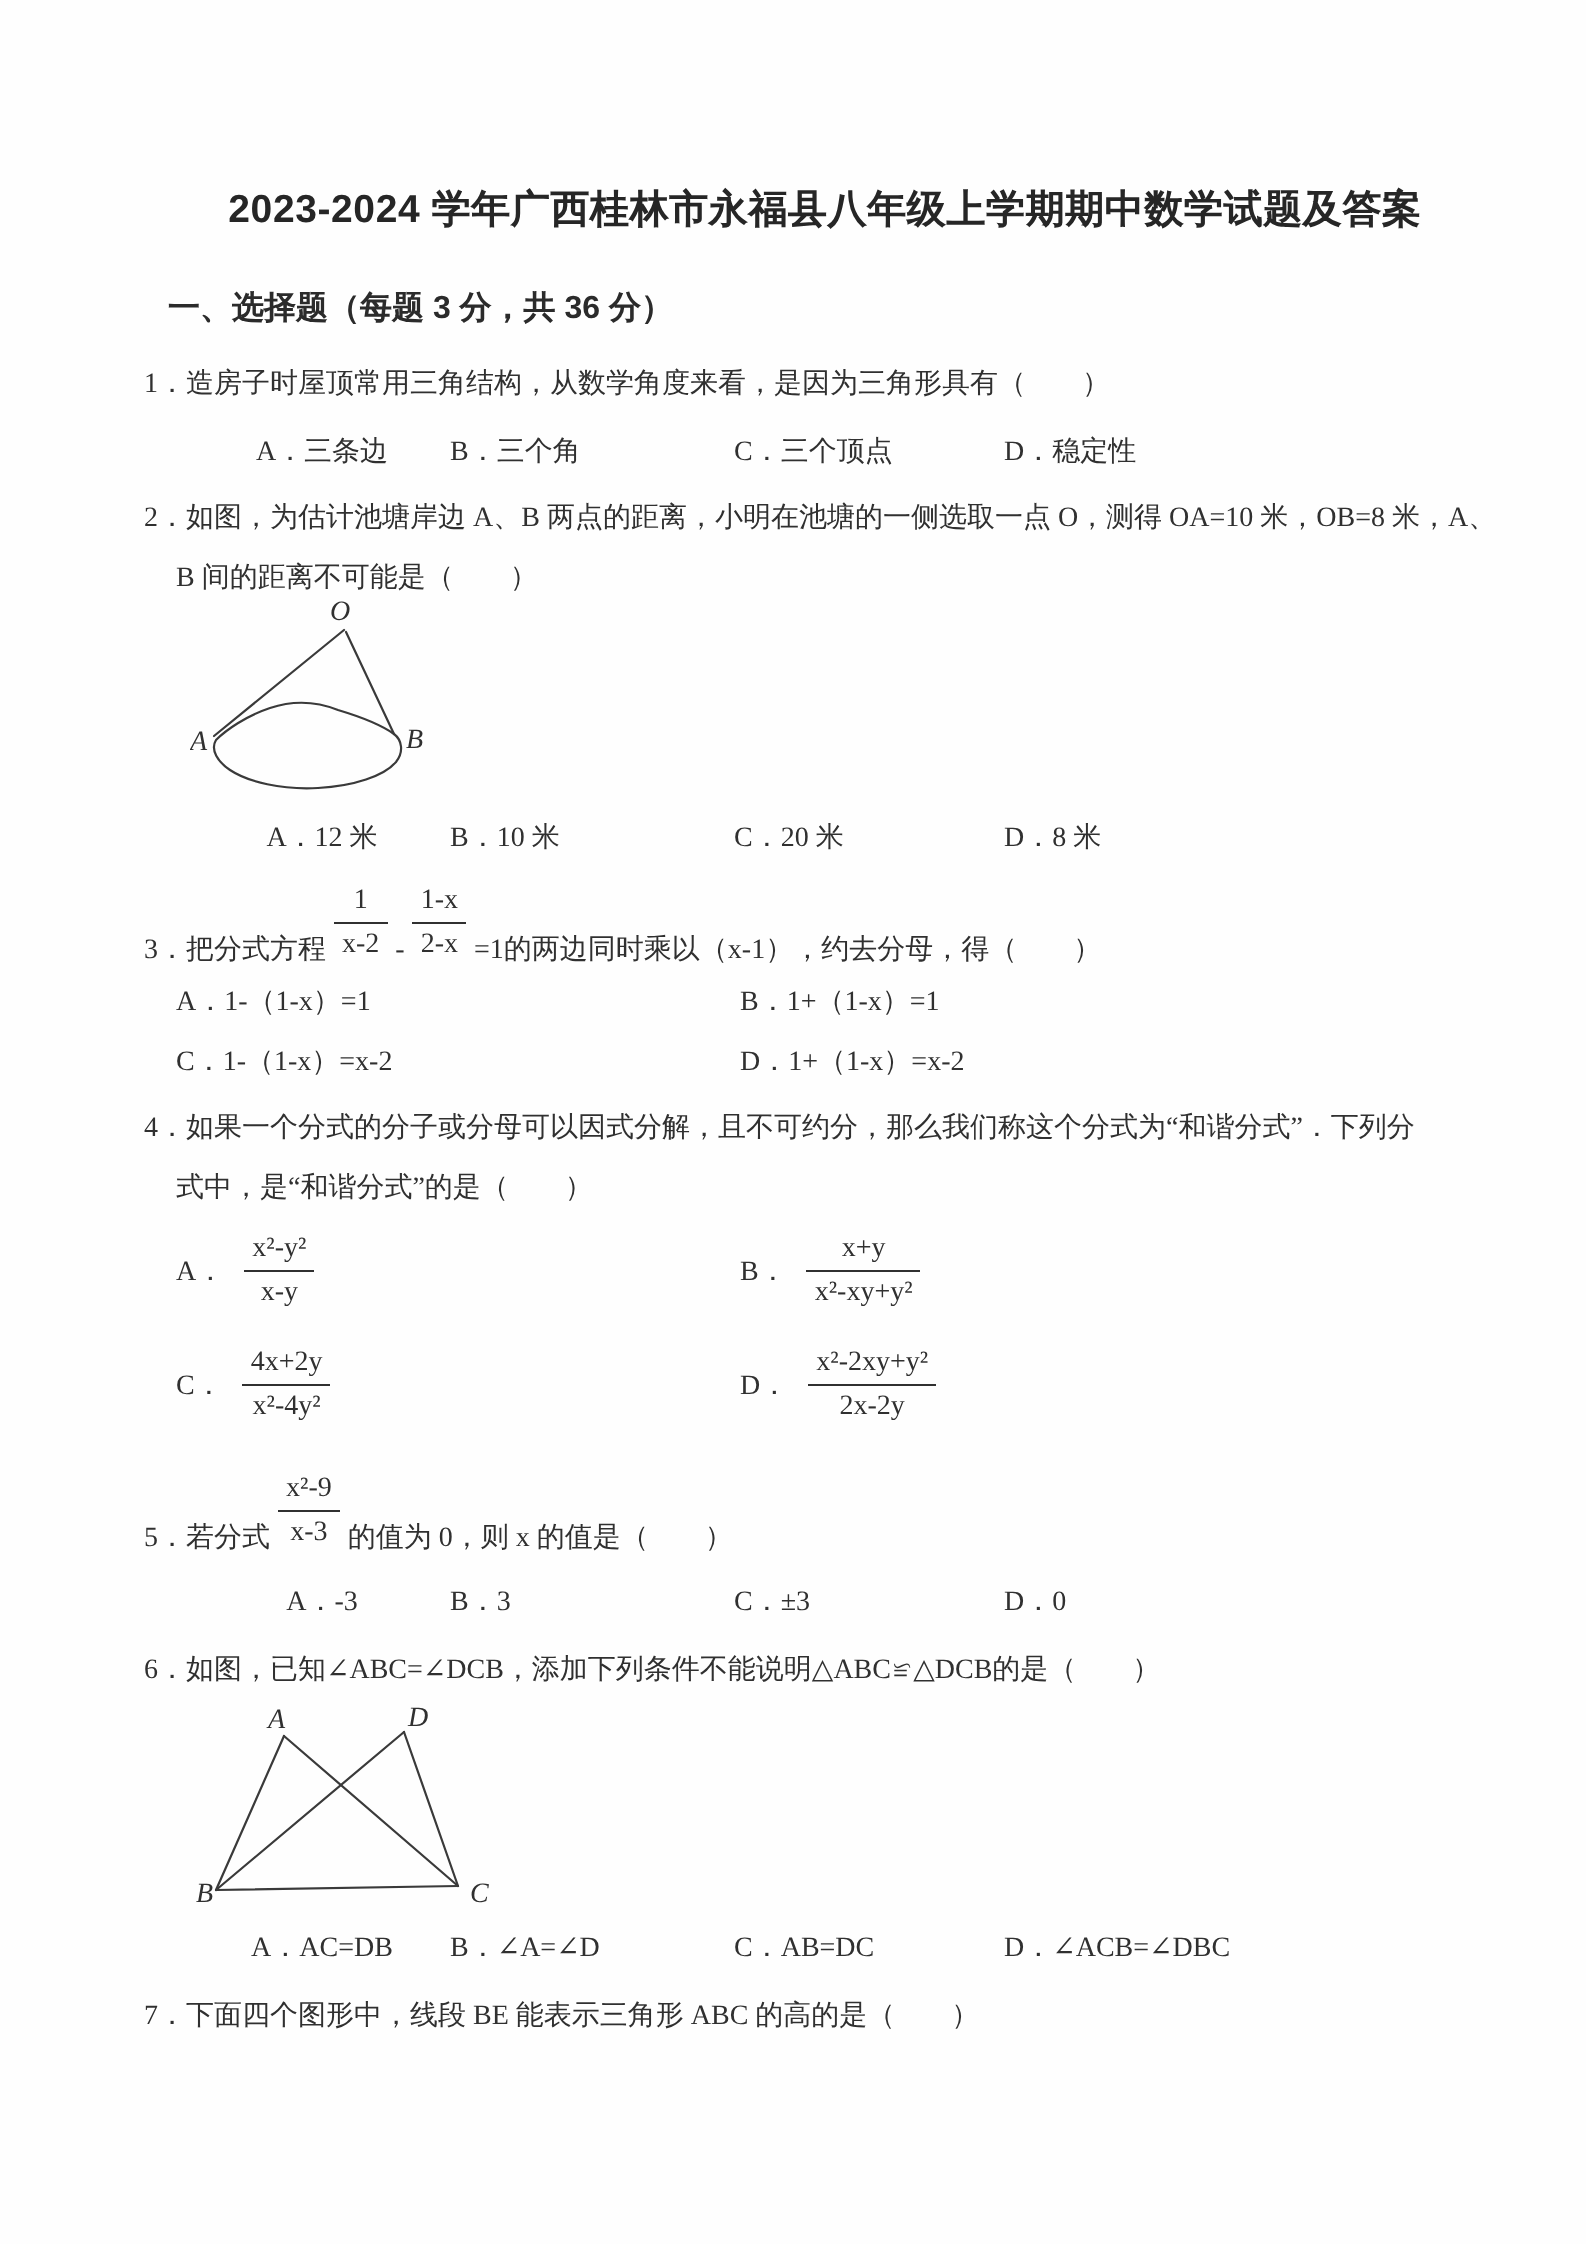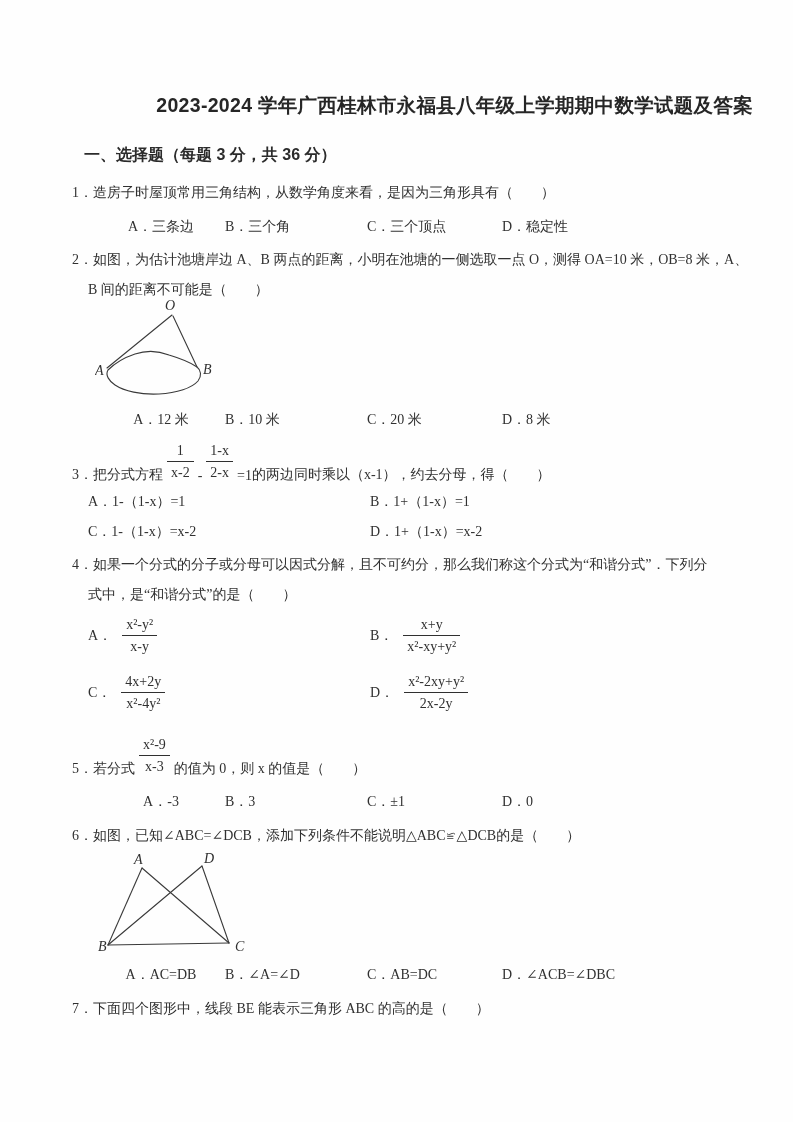--- a/index.html
+++ b/index.html
@@ -3,21 +3,21 @@
 <meta charset="utf-8">
 <style>
   html,body { margin:0; padding:0; background:#ffffff; }
   .sheet {
     position:relative; width:793px; height:1122px; background:#fefefe;
     overflow:hidden; box-sizing:border-box; padding:0 40px 0 72px;
     color:#303030; font-family:"Liberation Serif","DejaVu Serif",serif;
     font-size:14px;
   }
   .title {
-    padding-top:90px; text-align:right; font-weight:bold; font-size:19.5px;
+    padding-top:90px; text-align:center; font-weight:bold; font-size:19.5px;
     line-height:30px; white-space:nowrap; letter-spacing:0.3px;
     font-family:"Liberation Sans","DejaVu Sans",sans-serif; color:#262626;
   }
   .section { margin-top:24px; font-weight:bold; font-size:16px; line-height:22px;
     font-family:"Liberation Sans","DejaVu Sans",sans-serif; color:#2b2b2b;margin-left:12px; }
   .qline { line-height:30px; white-space:nowrap; }
   .indent2 { padding-left:16px; }
   
   .opts { display:flex; line-height:30px; white-space:nowrap; }
   .opts .o1 { margin-left:25px; width:128px;text-align:center; }
@@ -143,21 +143,21 @@
     <span>5．若分式</span>
     <span class="frac">
       <span class="fnum">x²-9</span>
       <span class="fden">x-3</span>
     </span>
     <span>的值为 0，则 x 的值是（　　）</span>
   </div>
   <div class="opts" style="margin-top:9px">
     <span class="o1">A．-3</span>
     <span class="o2">B．3</span>
-    <span class="o3">C．±1</span>
+    <span class="o3">C．±3</span>
     <span class="o4">D．0</span>
   </div>
 
   <div class="qline" style="margin-top:4px">6．如图，已知∠ABC=∠DCB，添加下列条件不能说明△ABC≌△DCB的是（　　）</div>
 
   <svg class="fig" style="margin-top:1px; margin-left:26px" width="150" height="104" viewBox="0 0 150 104">
     <path d="M10,93 L44,16"></path>
     <path d="M44,16 L131,91"></path>
     <path d="M10,93 L104,14"></path>
     <path d="M104,14 L131,91"></path>

